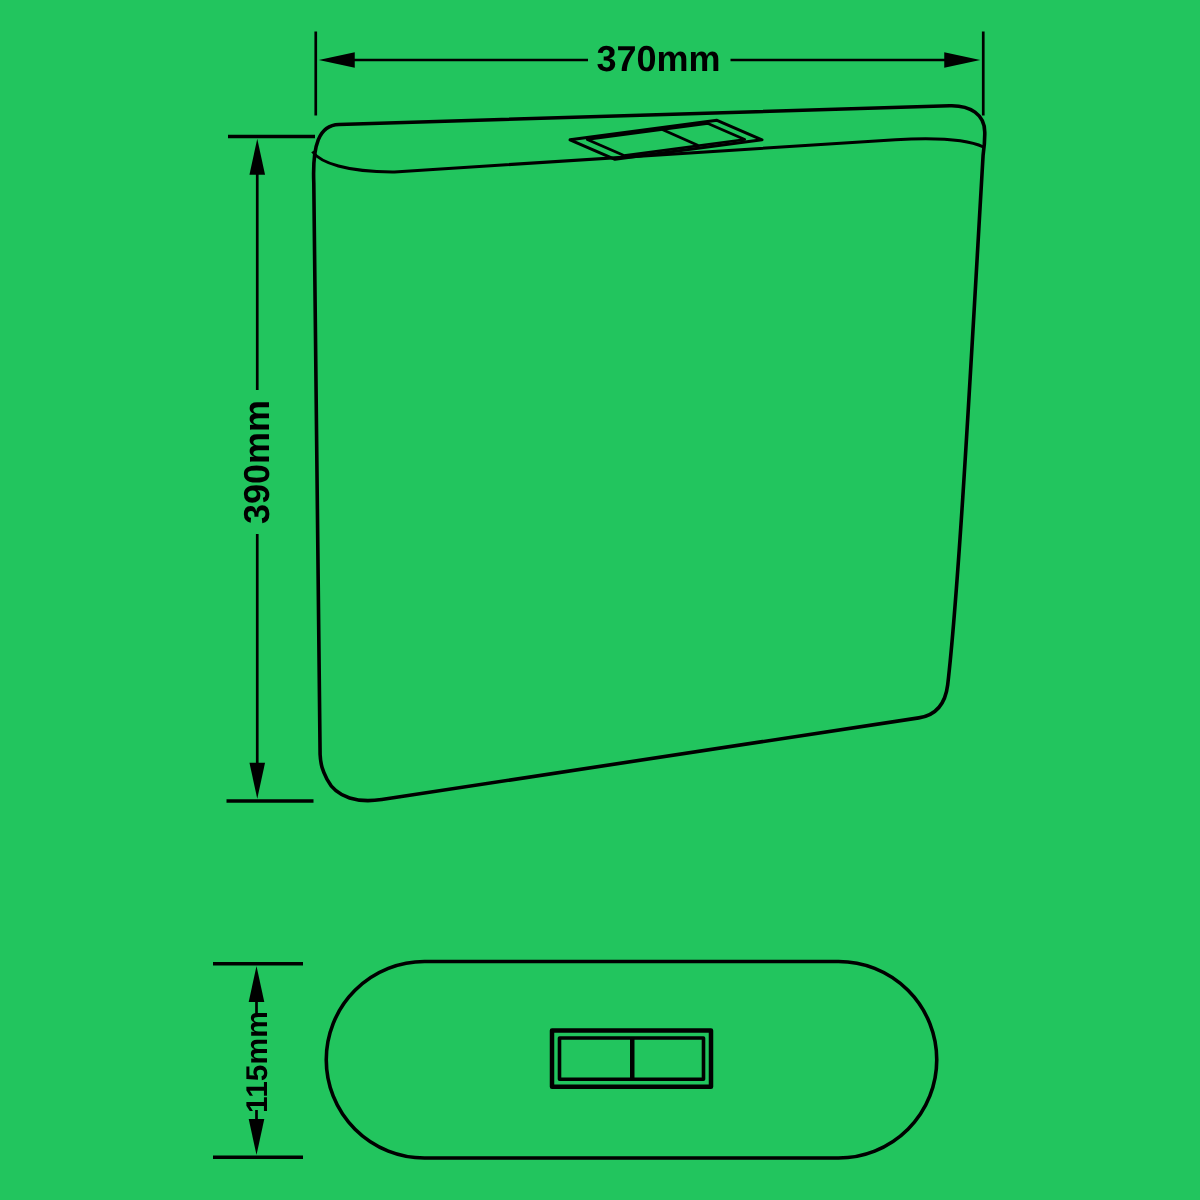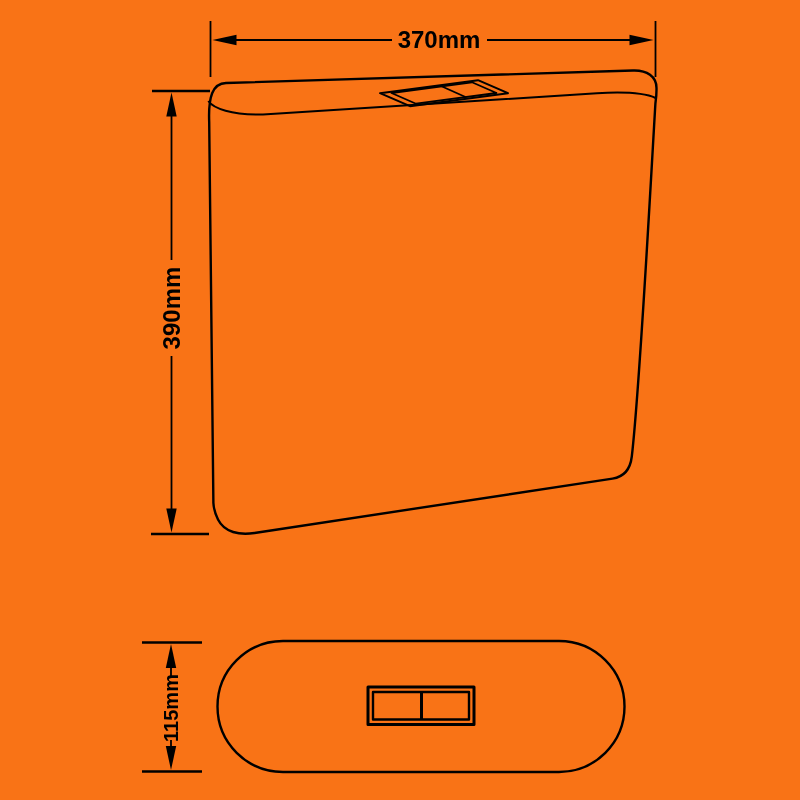--- a/index.html
+++ b/index.html
@@ -7,21 +7,21 @@
     padding: 0;
     width: 800px;
     height: 800px;
     background: #ffffff;
     font-family: "Liberation Sans", sans-serif;
   }
   .stage {
     position: relative;
     width: 800px;
     height: 800px;
-    background: #f97316;
+    background: #22c55e;
     overflow: hidden;
   }
   svg { display: block; }
   .ln {
     stroke: #000000;
     fill: none;
     stroke-linecap: butt;
     stroke-linejoin: round;
   }
   .outline   { stroke-width: 2.4; }

